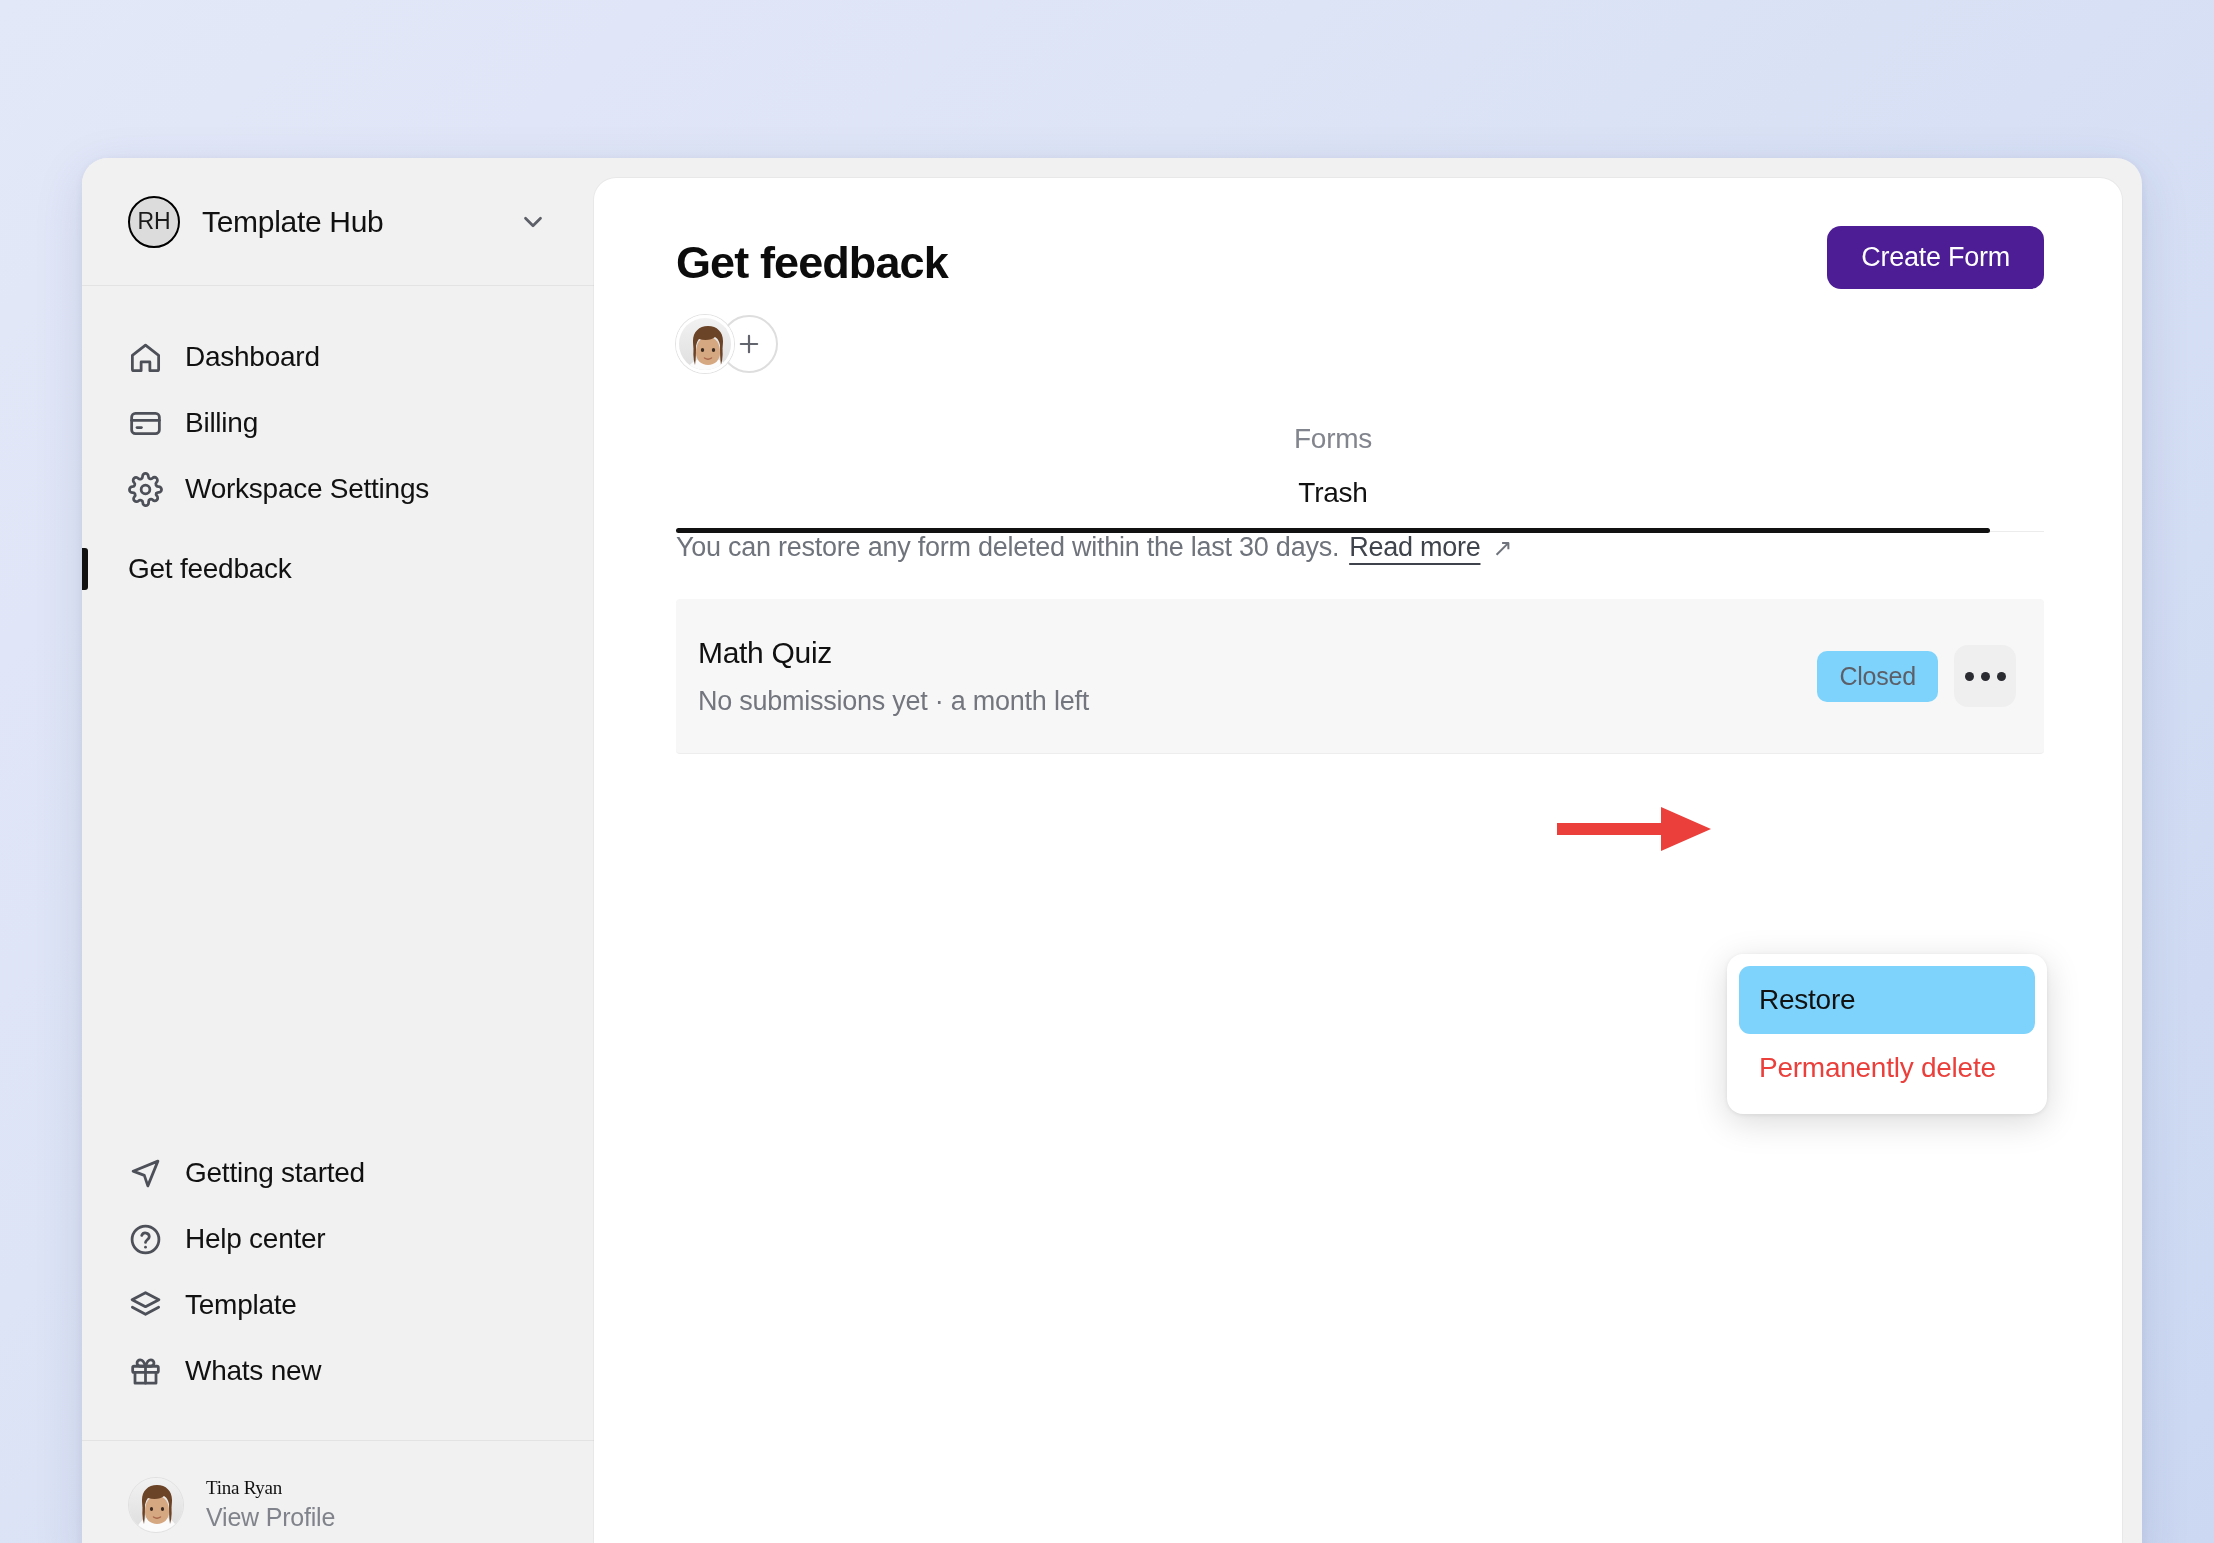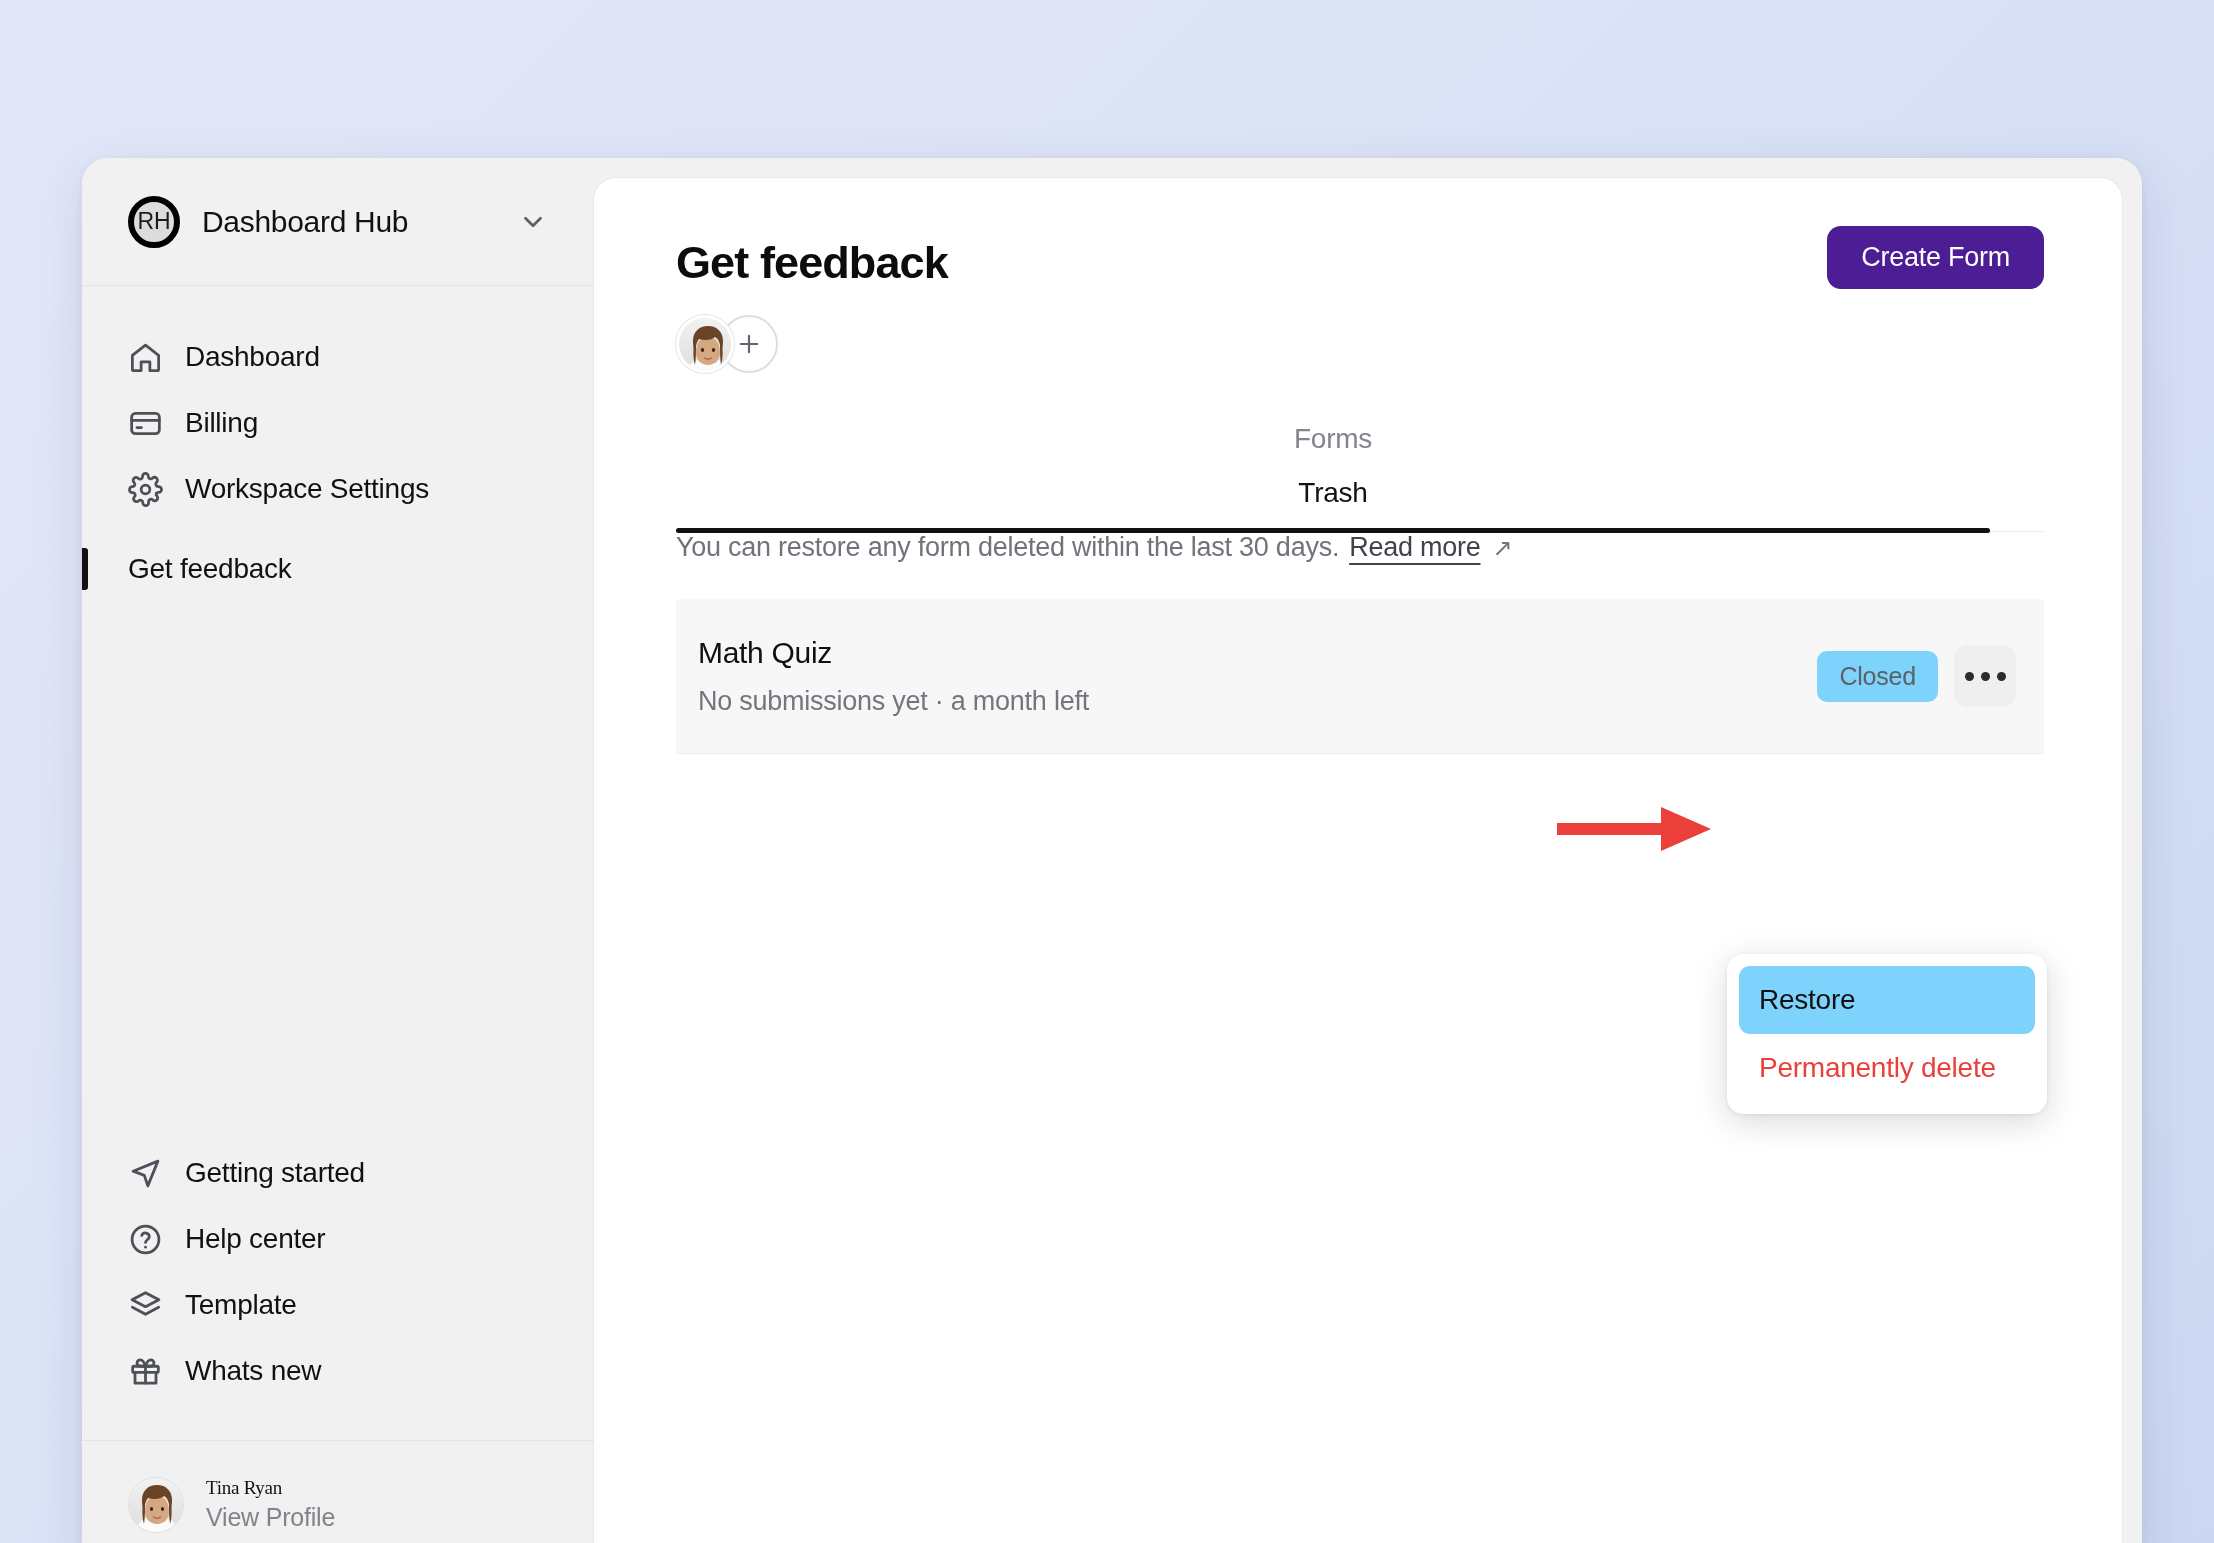--- a/index.html
+++ b/index.html
@@ -47,21 +47,21 @@
     align-items: center;
     padding: 0 46px 0 46px;
     border-bottom: 1px solid #e3e3e3;
   }
 
   .ws-avatar {
     width: 52px;
     height: 52px;
     border-radius: 50%;
     background: #dcdcdc;
-    border: 6px solid #000000;
+    border: 2px solid #000000;
     display: flex;
     align-items: center;
     justify-content: center;
     font-size: 23px;
     font-weight: 500;
     color: #1b1b1b;
     letter-spacing: -0.2px;
     flex: 0 0 52px;
   }
 
@@ -381,21 +381,21 @@
 </style>
 </head>
 <body>
 
 <div id="app-window">
 
   <aside id="sidebar">
 
     <div class="workspace-header">
       <div class="ws-avatar">RH</div>
-      <div class="ws-name">Dashboard Hub</div>
+      <div class="ws-name">Template Hub</div>
       <span class="ws-chevron">
         <svg viewBox="0 0 24 24" fill="none" stroke="currentColor" stroke-width="2.2" stroke-linecap="round" stroke-linejoin="round">
             <polyline points="6 9 12 15 18 9"></polyline>
           </svg>
       </span>
     </div>
 
     <nav class="nav-section">
 
       <div class="nav-item">

